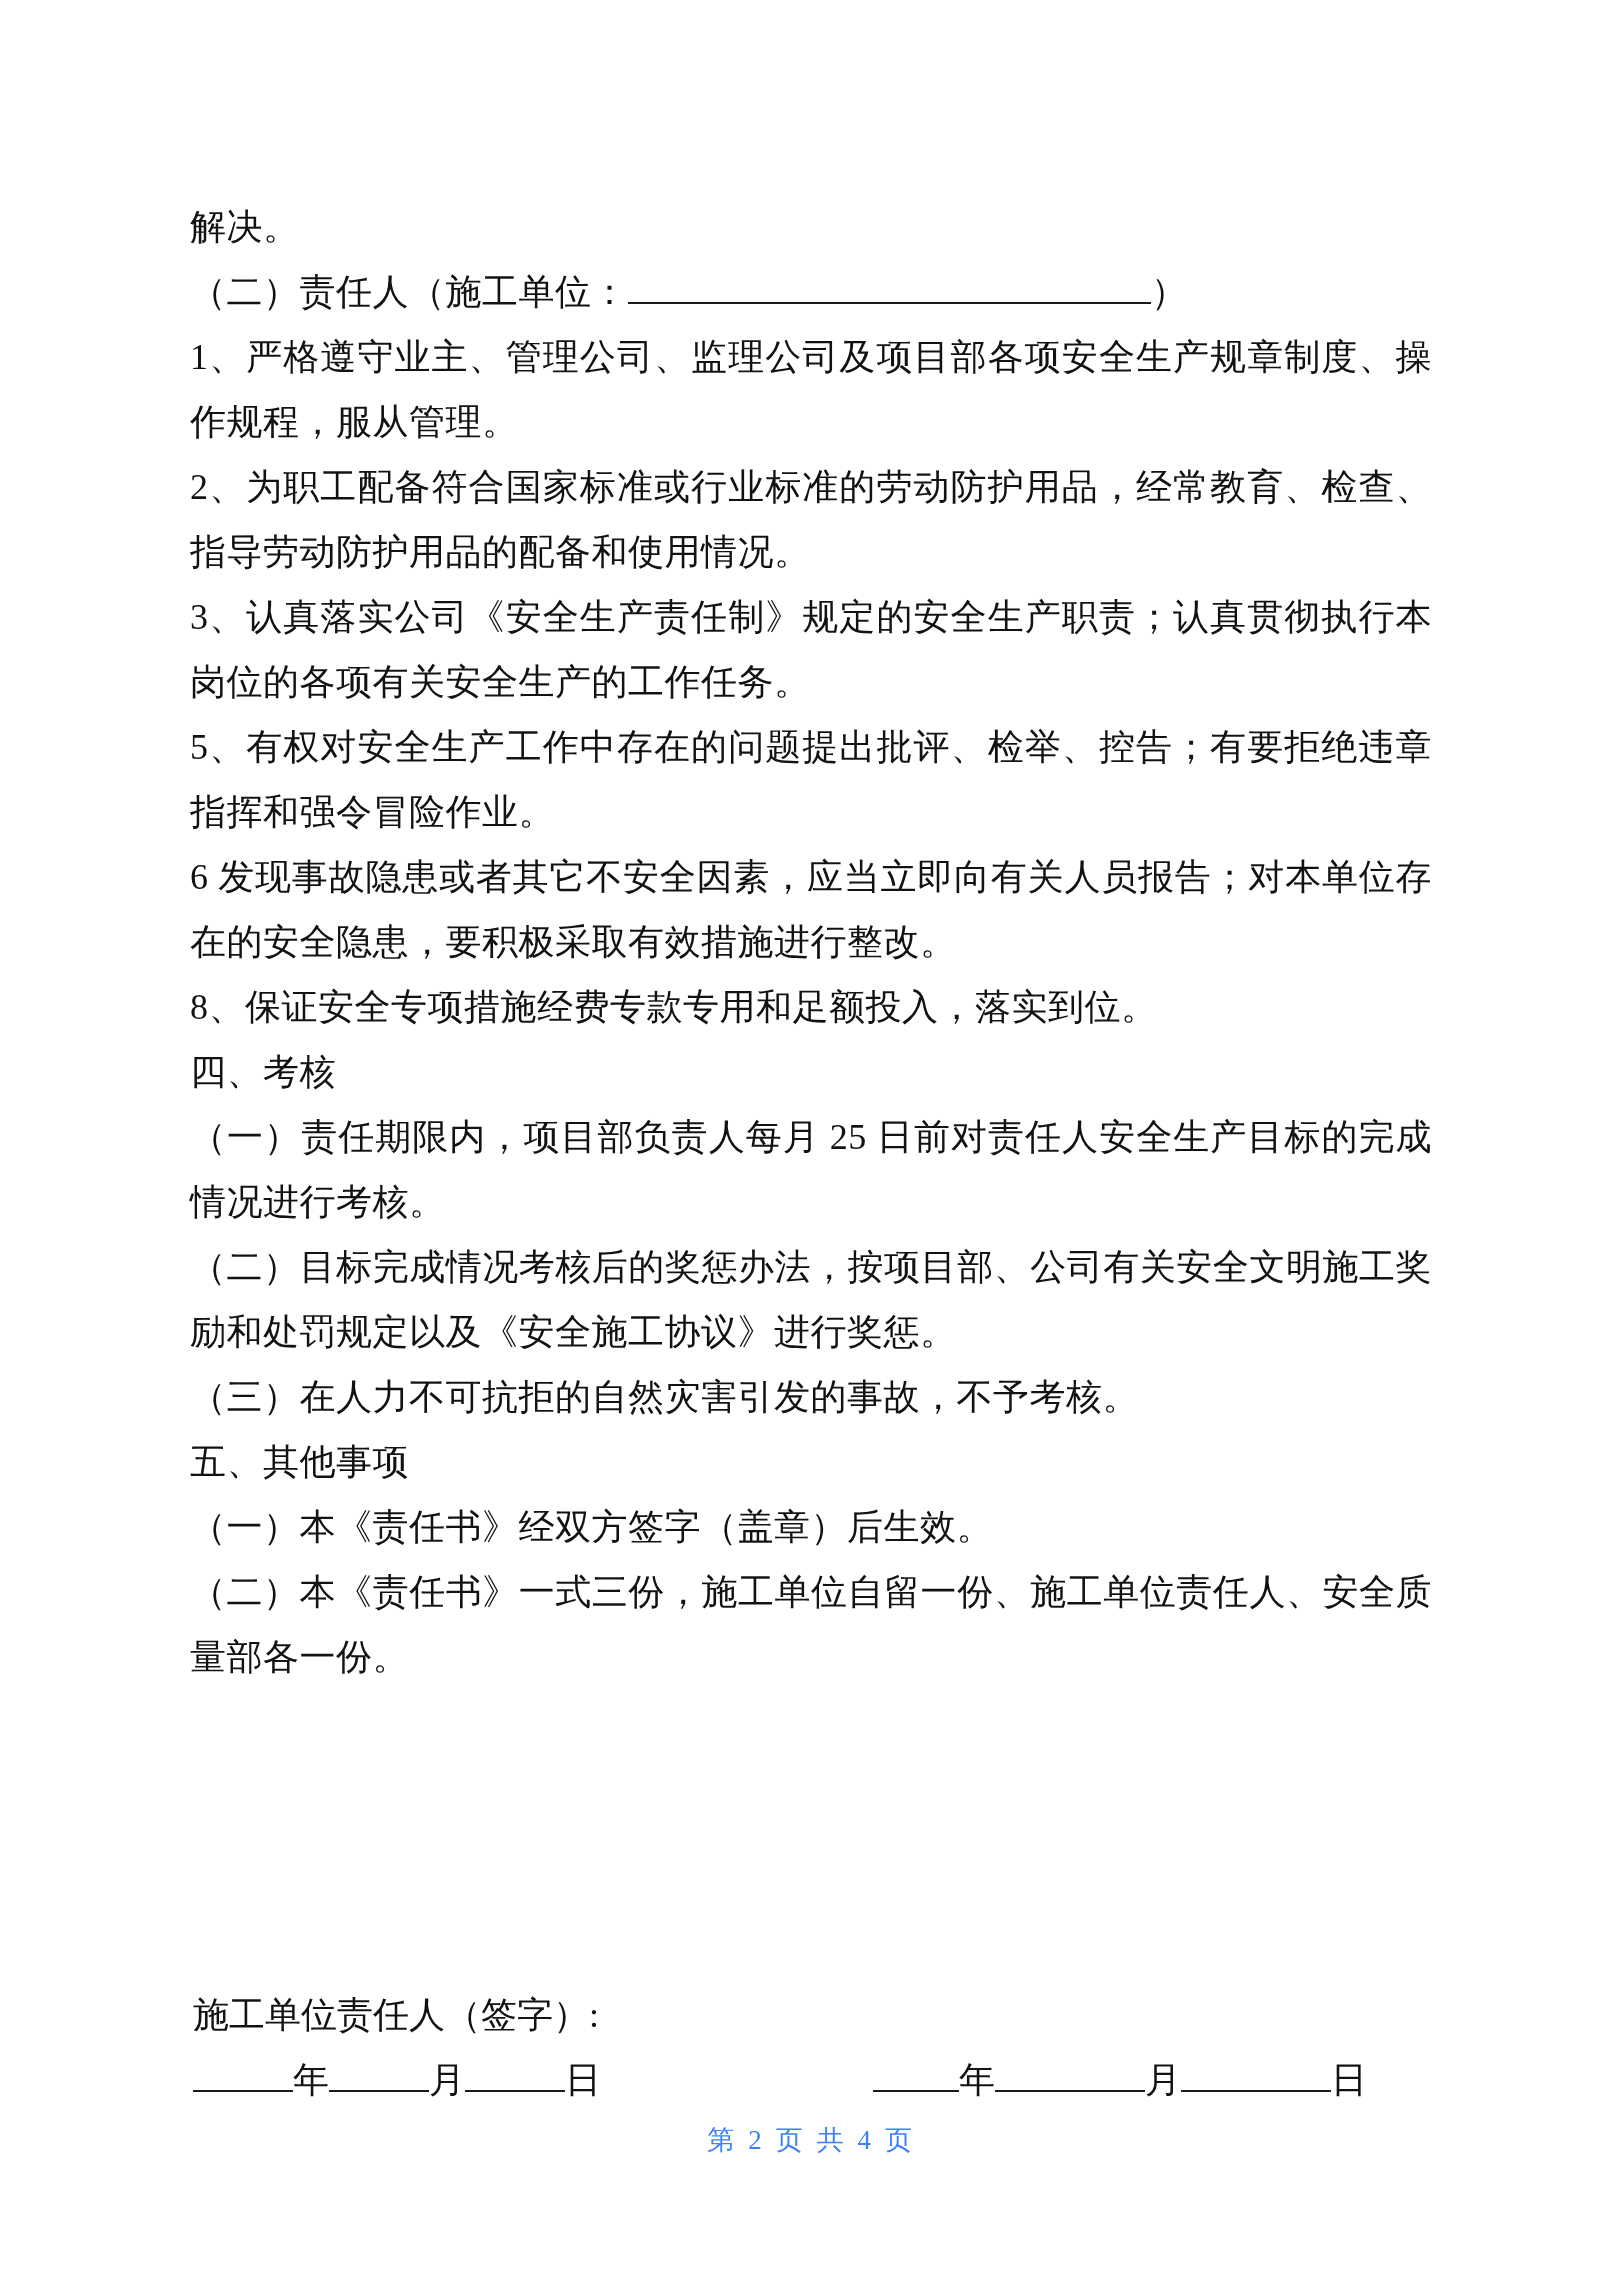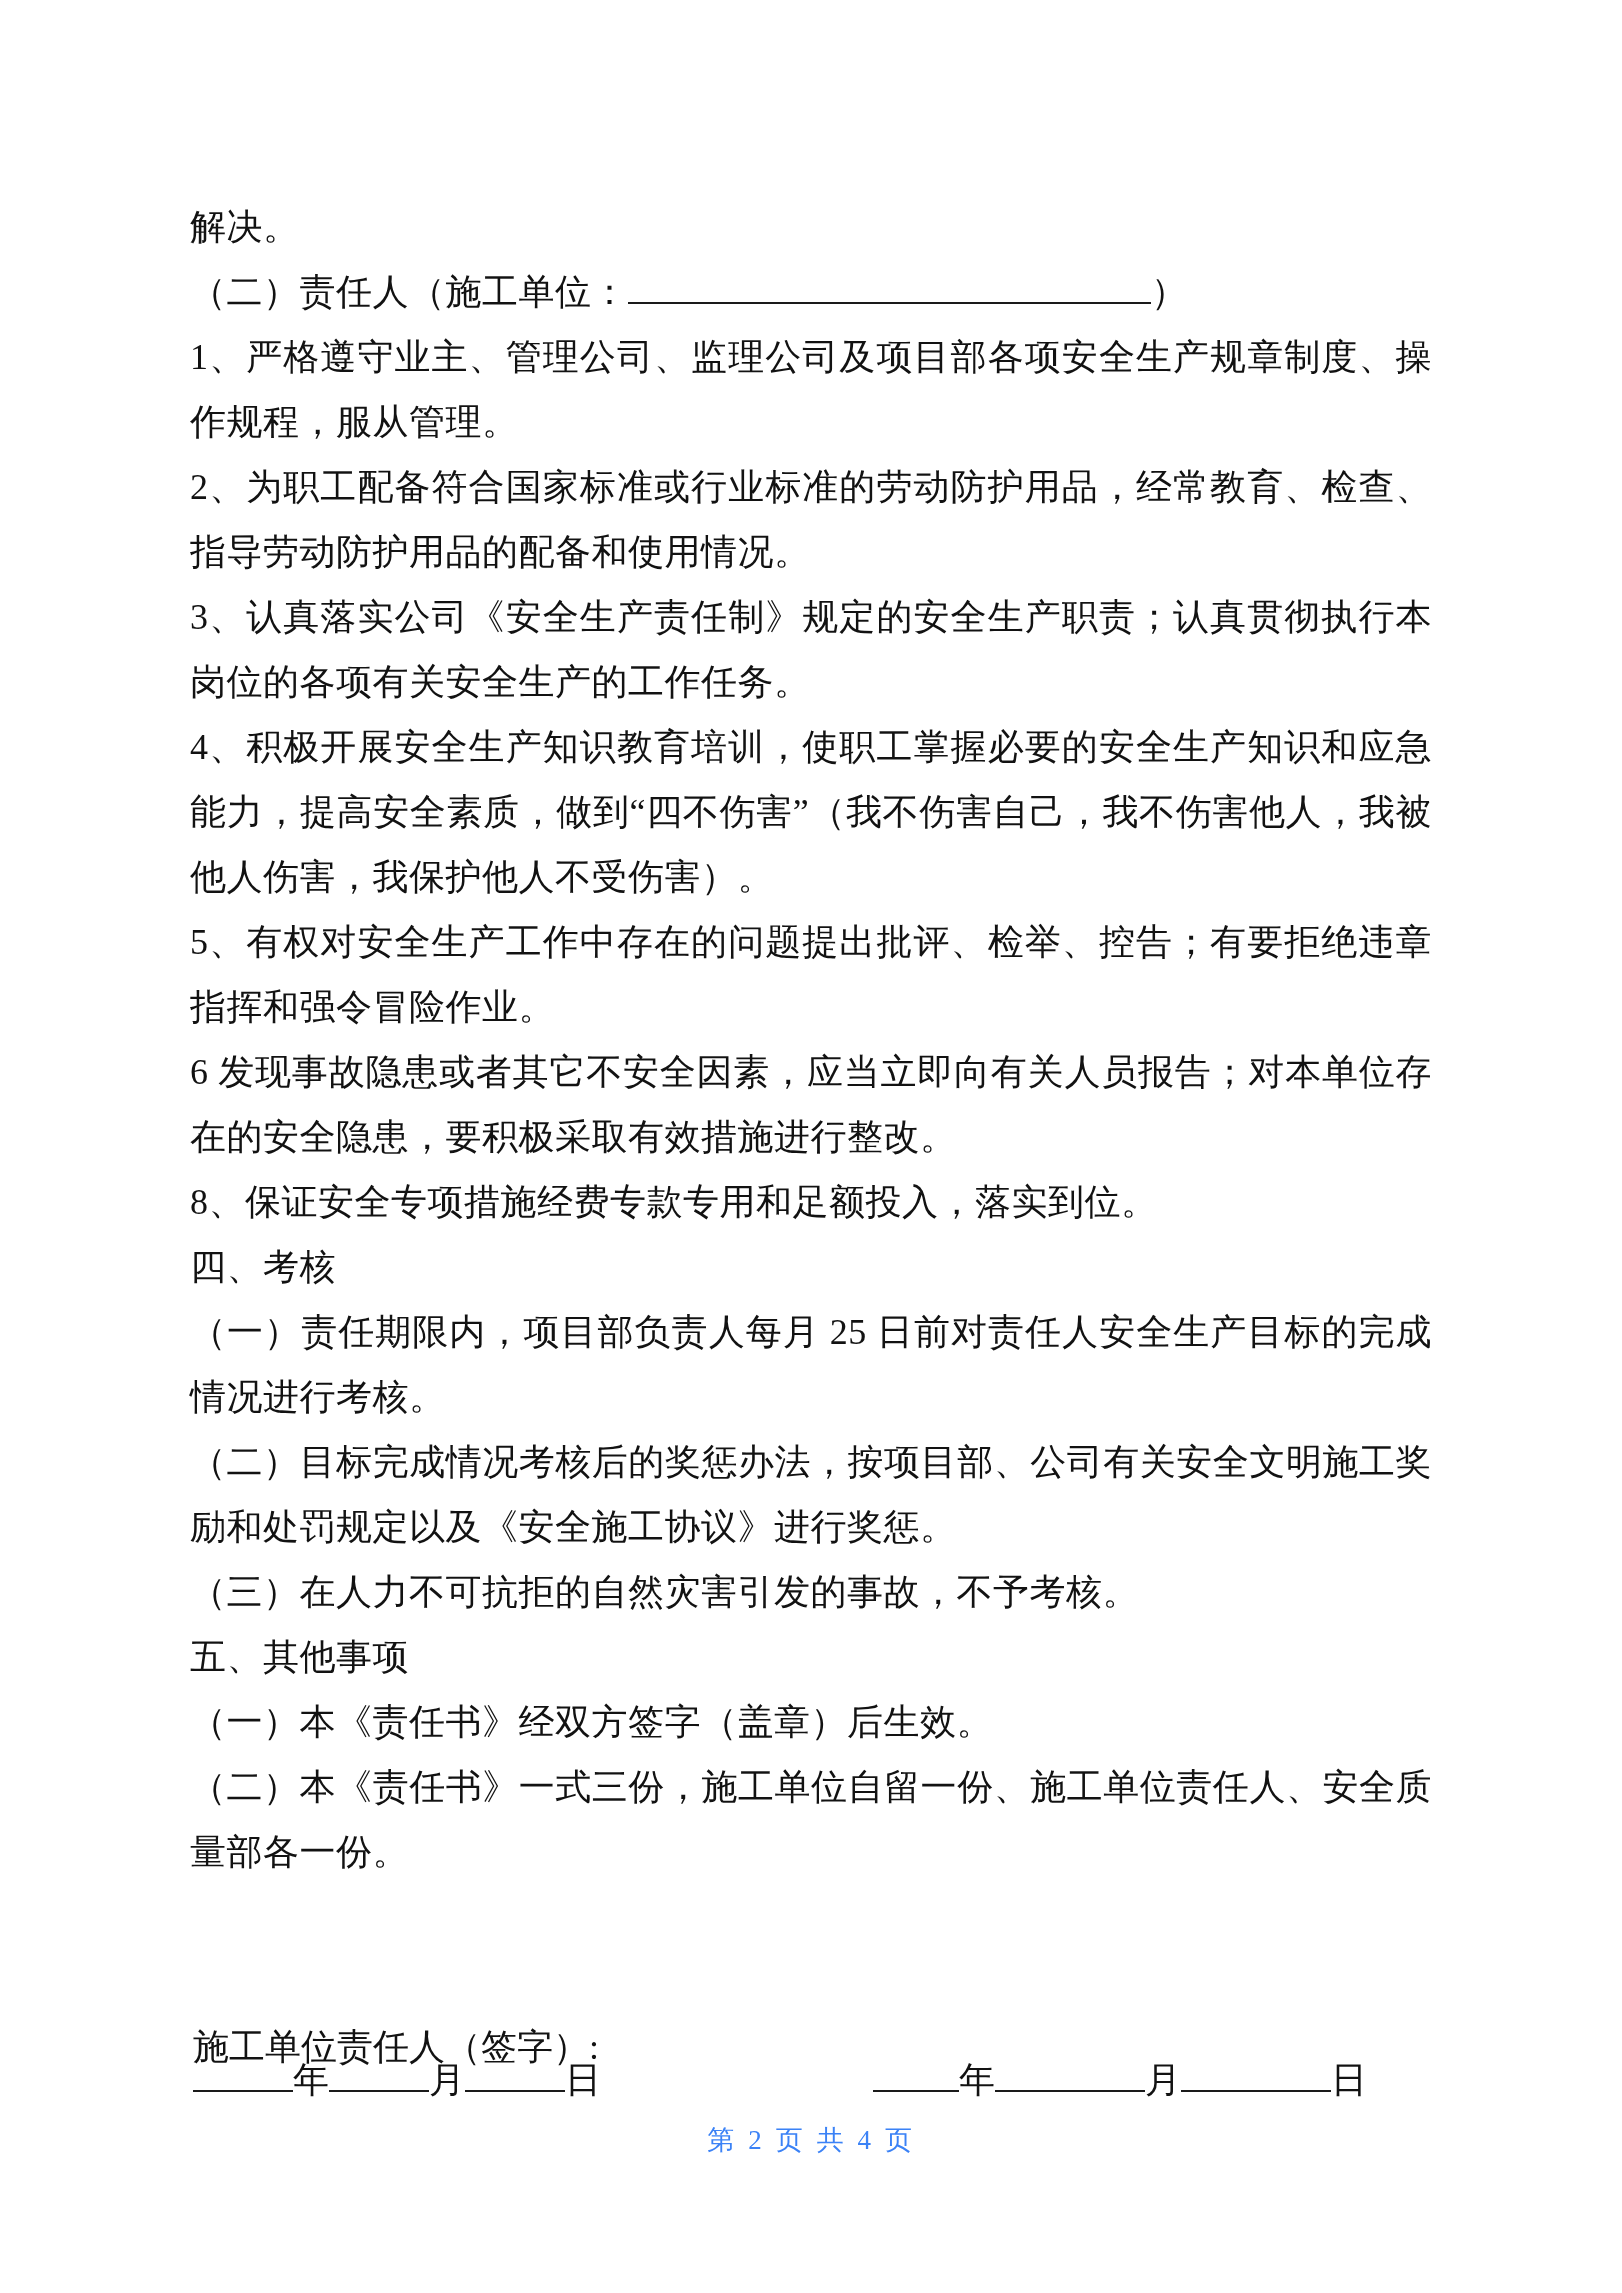--- a/index.html
+++ b/index.html
@@ -37,21 +37,21 @@
     height: 38px;
     border-bottom: 2.7px solid #1a1a1a;
     vertical-align: baseline;
   }
   .sig-label {
     position: absolute;
     font-size: 36px;
     line-height: 45px;
     white-space: nowrap;
   }
-  .sig-label.left  { left: 193px;  top: 1993px; margin-top: 32px; }
+  .sig-label.left  { left: 193px;  top: 1993px; }
   .sig-label.right { left: 930px; top: 1993px; }
   .sig-date {
     position: absolute;
     font-size: 36px;
     line-height: 45px;
     white-space: nowrap;
   }
   .sig-date.left  { left: 193px; top: 2050px; }
   .sig-date.right { left: 873px; top: 2050px; }
   .u {
@@ -81,21 +81,20 @@
 <div class="page">
 
   <div class="content">
     <p>解决。</p>
 
     <p><span>（二）责任人（施工单位：</span><span class="blank-long"></span><span>）</span></p>
 
     <p>1、严格遵守业主、管理公司、监理公司及项目部各项安全生产规章制度、操作规程，服从管理。</p>
     <p>2、为职工配备符合国家标准或行业标准的劳动防护用品，经常教育、检查、指导劳动防护用品的配备和使用情况。</p>
     <p>3、认真落实公司《安全生产责任制》规定的安全生产职责；认真贯彻执行本岗位的各项有关安全生产的工作任务。</p>
-    <p>4、积极开展安全生产知识教育培训，使职工掌握必要的安全生产知识和应急能力，提高安全素质，做到“四不伤害”（我不伤害自己，我不伤害他人，我被他人伤害，我保护他人不受伤害）。</p>
     <p>5、有权对安全生产工作中存在的问题提出批评、检举、控告；有要拒绝违章指挥和强令冒险作业。</p>
     <p>6 发现事故隐患或者其它不安全因素，应当立即向有关人员报告；对本单位存在的安全隐患，要积极采取有效措施进行整改。</p>
     <p>8、保证安全专项措施经费专款专用和足额投入，落实到位。</p>
 
     <p>四、考核</p>
     <p>（一）责任期限内，项目部负责人每月 25 日前对责任人安全生产目标的完成情况进行考核。</p>
     <p>（二）目标完成情况考核后的奖惩办法，按项目部、公司有关安全文明施工奖励和处罚规定以及《安全施工协议》进行奖惩。</p>
     <p>（三）在人力不可抗拒的自然灾害引发的事故，不予考核。</p>
 
     <p>五、其他事项</p>

